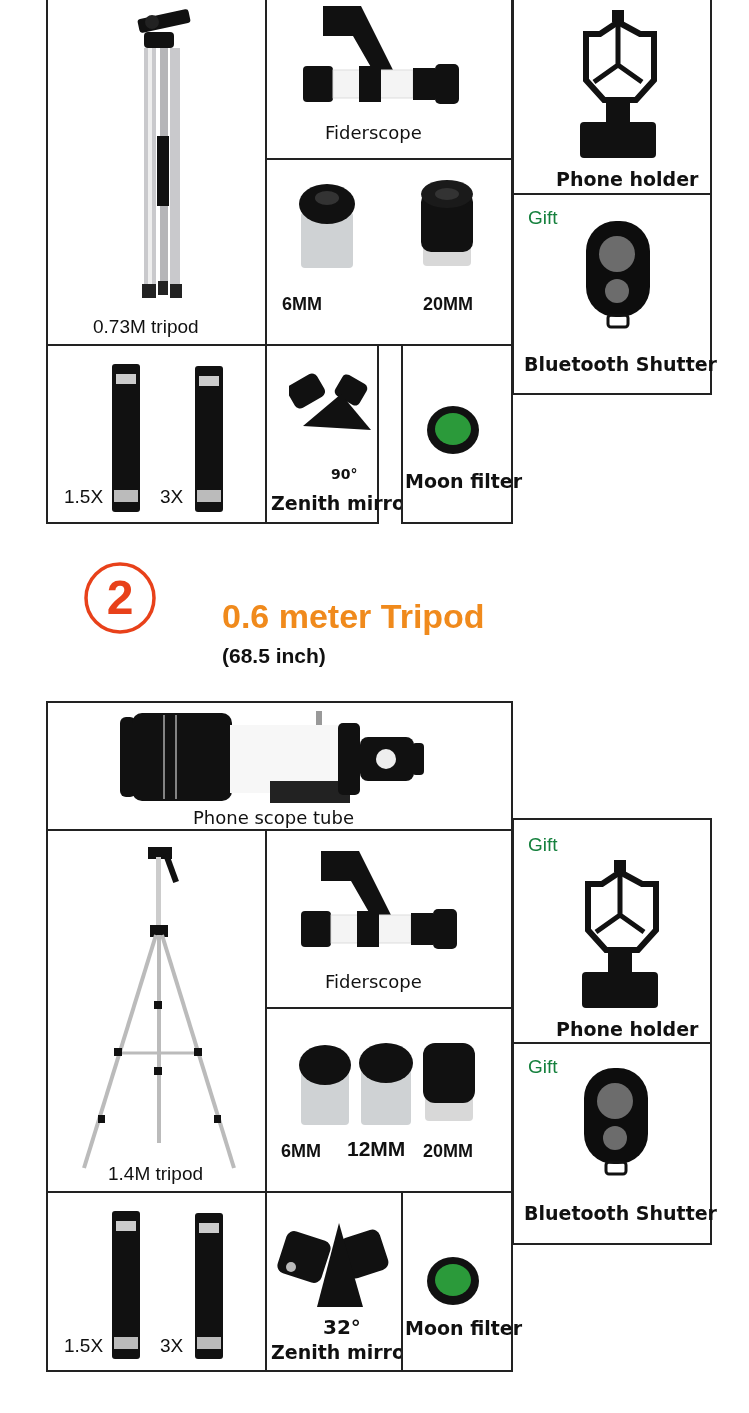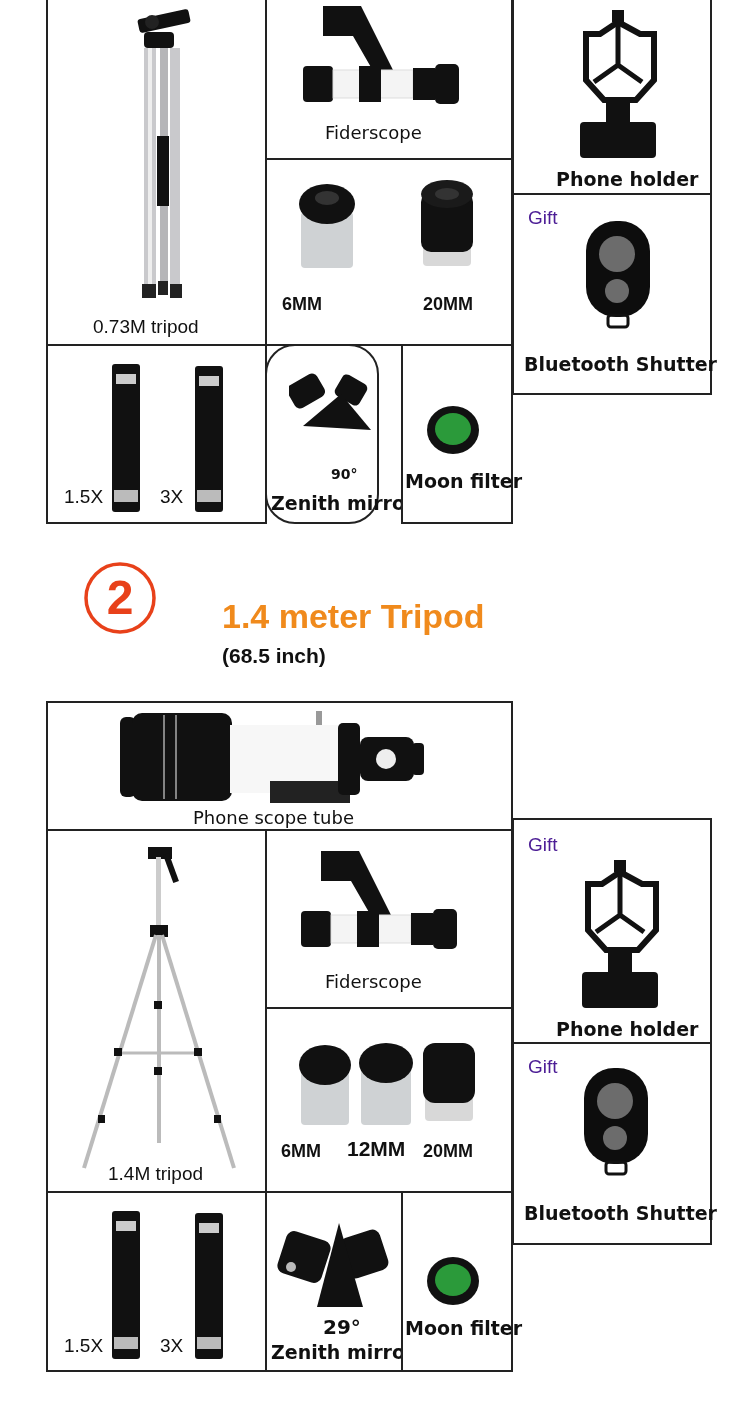--- a/index.html
+++ b/index.html
@@ -1,20 +1,20 @@
 <!DOCTYPE html>
 <html><head>
 <meta charset="utf-8">
 <style>
   html, body { margin:0; padding:0; background:#fff; }
   body { width:749px; height:1413px; position:relative; overflow:hidden; font-family:"Liberation Sans", sans-serif; color:#111; }
   .box { position:absolute; border:2px solid #222; box-sizing:border-box; background:#fff; }
   .lbl { position:absolute; font-family:"DejaVu Sans", sans-serif; font-size:19px; color:#111; white-space:nowrap; }
   .lbl-ar { position:absolute; font-family:"Liberation Sans", sans-serif; font-size:19px; color:#111; white-space:nowrap;text-align:center; }
-  .gift { position:absolute; font-family:"Liberation Sans", sans-serif; font-size:19px; color:#4c1d95; }
+  .gift { position:absolute; font-family:"Liberation Sans", sans-serif; font-size:19px; color:#15803d; }
   .abs { position:absolute; }
   svg { display:block; }
 </style>
 </head>
 <body>
 
 <div>
 
   <div class="box" style="left:46px;top:-4px;width:221px;height:350px;">
     <svg class="abs" style="left:60px;top:8px" width="100" height="295" viewBox="0 0 100 295">
@@ -92,21 +92,21 @@
     </svg>
     <svg class="abs" style="left:145px;top:18px" width="32" height="150" viewBox="0 0 32 150">
       <rect x="2" y="2" width="28" height="146" rx="3" fill="#111"></rect>
       <rect x="6" y="12" width="20" height="10" fill="#ccc"></rect>
       <rect x="4" y="126" width="24" height="12" fill="#bbb"></rect>
     </svg>
     <div class="lbl-ar" style="left:16px;top:140px;">1.5X</div>
     <div class="lbl-ar" style="left:112px;top:140px;">3X</div>
   </div>
 
-  <div class="box" style="left:265px;top:344px;width:114px;height:180px;border-radius:30px;">
+  <div class="box" style="left:265px;top:344px;width:114px;height:180px;">
     <svg class="abs" style="left:22px;top:22px" width="90" height="74" viewBox="0 0 90 74">
       <rect x="0" y="10" width="34" height="26" rx="6" fill="#111" transform="rotate(-30 17 23)"></rect>
       <rect x="48" y="10" width="28" height="24" rx="5" fill="#111" transform="rotate(30 62 22)"></rect>
       <path d="M14 58 L52 26 L82 62 Z" fill="#111"></path>
     </svg>
     <div class="lbl" style="left:64px;top:120px;font-size:14px;font-weight:bold;">90°</div>
     <div class="lbl" style="left:4px;top:146px;font-size:19px;font-weight:bold;">Zenith mirror</div>
   </div>
 
   <div class="box" style="left:401px;top:344px;width:112px;height:180px;">
@@ -116,21 +116,21 @@
     </svg>
     <div class="lbl" style="left:2px;top:124px;font-size:19px;font-weight:bold;">Moon filter</div>
   </div>
 </div>
 
 <div>
   <svg class="abs" style="left:82px;top:560px" width="76" height="76" viewBox="0 0 76 76">
     <circle cx="38" cy="38" r="34" fill="none" stroke="#e8411a" stroke-width="3.5"></circle>
   </svg>
   <div class="abs" style="left:82px;top:560px;width:76px;height:76px;line-height:76px;text-align:center;font-family:'Liberation Sans',sans-serif;font-weight:bold;font-size:48px;color:#e8411a;">2</div>
-  <div class="abs" style="left:222px;top:597px;font-family:'Liberation Sans',sans-serif;font-weight:bold;font-size:34px;color:#f08a1c;white-space:nowrap;">1.4 meter Tripod</div>
+  <div class="abs" style="left:222px;top:597px;font-family:'Liberation Sans',sans-serif;font-weight:bold;font-size:34px;color:#f08a1c;white-space:nowrap;">0.6 meter Tripod</div>
   <div class="abs" style="left:222px;top:644px;font-family:'Liberation Sans',sans-serif;font-weight:bold;font-size:21px;color:#111;white-space:nowrap;">(68.5 inch)</div>
 </div>
 
 <div>
 
   <div class="box" style="left:46px;top:701px;width:467px;height:130px;">
     <svg class="abs" style="left:72px;top:4px" width="310" height="100" viewBox="0 0 310 100">
       <rect x="0" y="10" width="16" height="80" rx="6" fill="#111"></rect>
       <rect x="12" y="6" width="100" height="88" rx="10" fill="#111"></rect>
       <line x1="44" y1="8" x2="44" y2="92" stroke="#aaa" stroke-width="1.5"></line>
@@ -234,21 +234,21 @@
     <div class="lbl-ar" style="left:112px;top:142px;">3X</div>
   </div>
 
   <div class="box" style="left:265px;top:1191px;width:138px;height:181px;">
     <svg class="abs" style="left:10px;top:30px" width="116" height="90" viewBox="0 0 116 90">
       <rect x="4" y="12" width="46" height="44" rx="8" fill="#111" transform="rotate(18 27 34)"></rect>
       <rect x="66" y="10" width="42" height="42" rx="8" fill="#111" transform="rotate(-18 87 31)"></rect>
       <path d="M40 84 L62 0 L86 84 Z" fill="#111"></path>
       <circle cx="14" cy="44" r="5" fill="#bbb"></circle>
     </svg>
-    <div class="lbl" style="left:56px;top:122px;font-size:20px;font-weight:bold;">29°</div>
+    <div class="lbl" style="left:56px;top:122px;font-size:20px;font-weight:bold;">32°</div>
     <div class="lbl" style="left:4px;top:148px;font-size:19px;font-weight:bold;">Zenith mirror</div>
   </div>
 
   <div class="box" style="left:401px;top:1191px;width:112px;height:181px;">
     <svg class="abs" style="left:22px;top:62px" width="56" height="52" viewBox="0 0 56 52">
       <ellipse cx="28" cy="26" rx="26" ry="24" fill="#111"></ellipse>
       <ellipse cx="28" cy="25" rx="18" ry="16" fill="#2b9a3a"></ellipse>
     </svg>
     <div class="lbl" style="left:2px;top:124px;font-size:19px;font-weight:bold;">Moon filter</div>
   </div>

